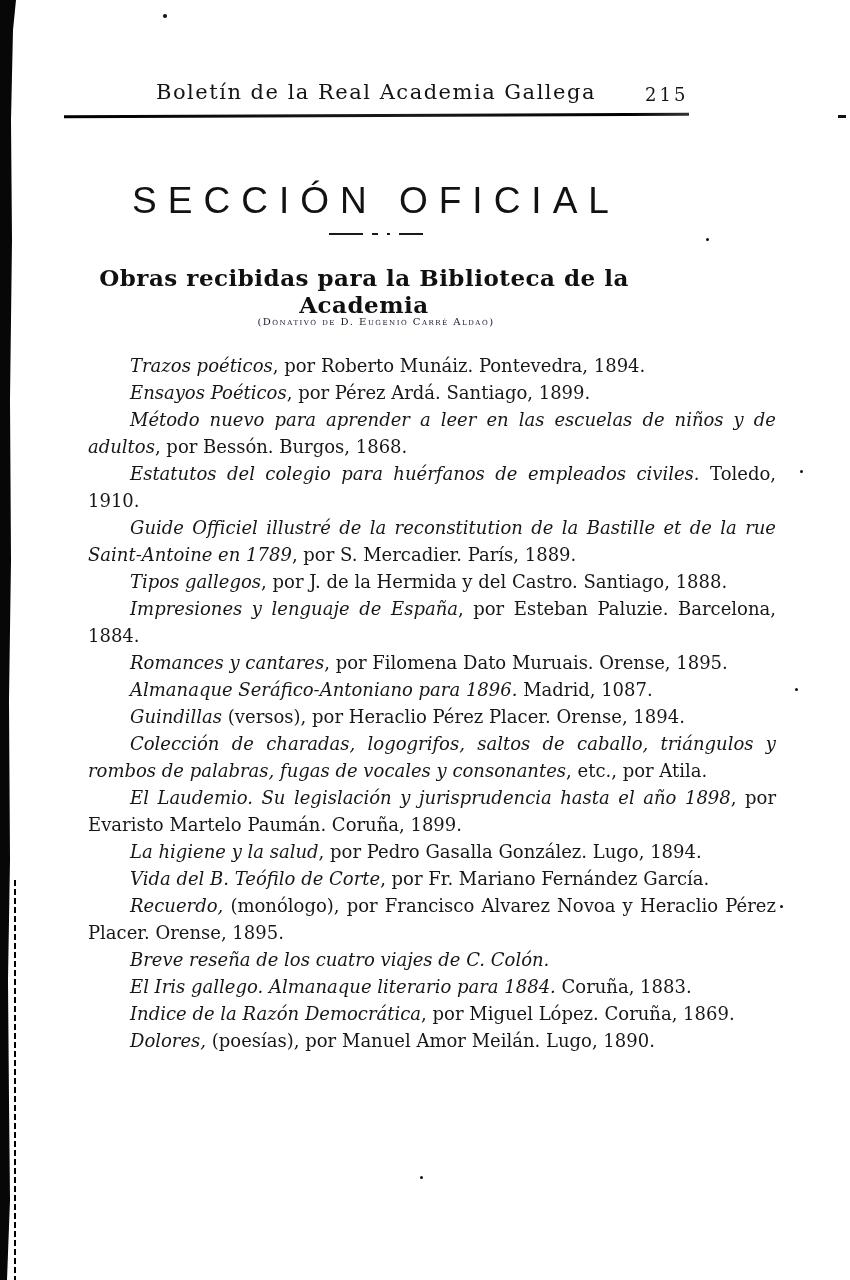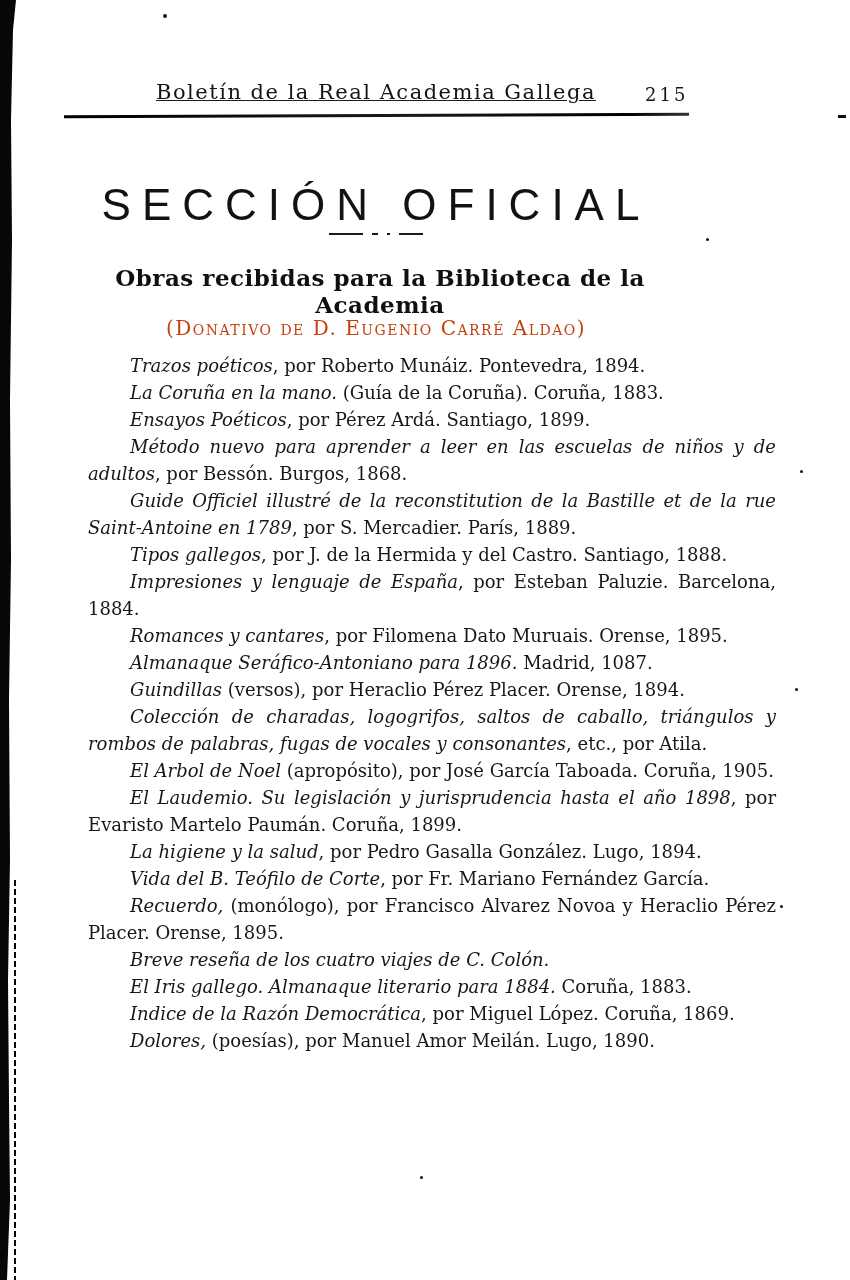--- a/index.html
+++ b/index.html
@@ -25,64 +25,63 @@
     background: repeating-linear-gradient(#000 0 6px, transparent 6px 9px);
   }
 
   
   .speck { position: absolute; background: #111; border-radius: 50%; }
 
   
   .page-header {
     position: absolute; top: 80px; left: 66px; width: 620px;
     text-align: center;
-    text-decoration: underline;
   }
   .journal-title {
     font-size: 21px; letter-spacing: 1.5px; color: #141414;
     font-family: "DejaVu Serif", serif;
   }
   .page-number {
     position: absolute; top: 84px; left: 645px; width: 60px;
     font-size: 18px; letter-spacing: 3px; text-align: left; color: #161616;
   }
   .header-rule {
     position: absolute; top: 114px; left: 64px; width: 625px; height: 3px;
     background: linear-gradient(90deg, #000 0%, #1a1a1a 55%, #000 90%, #333 100%);
     transform: rotate(-0.25deg);
   }
 
   
   .section-title {
     position: absolute; top: 180px; left: 66px; width: 620px;
     text-align: center;
     font-family: "Liberation Sans", sans-serif;
-    font-size: 44px; font-weight: 400; letter-spacing: 11px; color: #121212;
+    font-size: 37px; font-weight: 400; letter-spacing: 11px; color: #121212;
   }
   .section-divider {
     position: absolute; top: 233px; left: 66px; width: 620px;
     display: flex; justify-content: center; align-items: center; gap: 9px;
   }
   .section-divider .d1 { width: 34px; height: 2px; background: #1a1a1a; }
   .section-divider .d2 { width: 6px;  height: 2px; background: #1a1a1a; }
   .section-divider .d3 { width: 3px;  height: 2px; background: #1a1a1a; }
   .section-divider .d4 { width: 24px; height: 2px; background: #1a1a1a; }
 
   
   .article-title {
-    position: absolute; top: 264px; left: 70px; width: 620px;
+    position: absolute; top: 264px; left: 54px; width: 620px;
     text-align: center;
     font-size: 23px; font-weight: bold; letter-spacing: 0.5px; color: #101010;
   }
 
   
   .donor-note {
     position: absolute; top: 316px; left: 66px; width: 620px;
     text-align: center;
-    font-variant: small-caps; font-size: 20px; letter-spacing: 1.5px; color: #c2410c;
+    font-variant: small-caps; font-size: 10px; letter-spacing: 1.5px; color: #0f172a;
   }
 
   
   .entry-list {
     position: absolute; top: 352px; left: 88px; width: 688px;
     font-size: 18px; line-height: 27px; text-align: justify; color: #171717;
   }
   .entry-list p { margin: 0; text-indent: 42px; }
   .entry-list .ttl { font-style: italic; }
 </style>
@@ -114,31 +113,30 @@
   <span class="d3"></span>
   <span class="d4"></span>
 </div>
 
 <div class="article-title">Obras recibidas para la Biblioteca de la Academia</div>
 
 <div class="donor-note">(Donativo de D. Eugenio Carré Aldao)</div>
 
 <div class="entry-list">
     <p><span class="ttl">Trazos poéticos</span><span>, por Roberto Munáiz. Pontevedra, 1894.</span></p>
-    <p><span class="ttl">La Coruña en la mano.</span><span> (Guía de la Coruña). Coruña, 1883.</span></p>
     <p><span class="ttl">Ensayos Poéticos</span><span>, por Pérez Ardá. Santiago, 1899.</span></p>
     <p><span class="ttl">Método nuevo para aprender a leer en las escuelas de niños y de adultos</span><span>, por Bessón. Burgos, 1868.</span></p>
+    <p><span class="ttl">Estatutos del colegio para huérfanos de empleados civiles.</span><span> Toledo, 1910.</span></p>
     <p><span class="ttl">Guide Officiel illustré de la reconstitution de la Bastille et de la rue Saint-Antoine en 1789</span><span>, por S. Mercadier. París, 1889.</span></p>
     <p><span class="ttl">Tipos gallegos</span><span>, por J. de la Hermida y del Castro. Santiago, 1888.</span></p>
     <p><span class="ttl">Impresiones y lenguaje de España</span><span>, por Esteban Paluzie. Barcelona, 1884.</span></p>
     <p><span class="ttl">Romances y cantares</span><span>, por Filomena Dato Muruais. Orense, 1895.</span></p>
     <p><span class="ttl">Almanaque Seráfico-Antoniano para 1896.</span><span> Madrid, 1087.</span></p>
     <p><span class="ttl">Guindillas</span><span> (versos), por Heraclio Pérez Placer. Orense, 1894.</span></p>
     <p><span class="ttl">Colección de charadas, logogrifos, saltos de caballo, triángulos y rombos de palabras, fugas de vocales y consonantes</span><span>, etc., por Atila.</span></p>
-    <p><span class="ttl">El Arbol de Noel</span><span> (apropósito), por José García Taboada. Coruña, 1905.</span></p>
     <p><span class="ttl">El Laudemio. Su legislación y jurisprudencia hasta el año 1898</span><span>, por Evaristo Martelo Paumán. Coruña, 1899.</span></p>
     <p><span class="ttl">La higiene y la salud</span><span>, por Pedro Gasalla González. Lugo, 1894.</span></p>
     <p><span class="ttl">Vida del B. Teófilo de Corte</span><span>, por Fr. Mariano Fernández García.</span></p>
     <p><span class="ttl">Recuerdo,</span><span> (monólogo), por Francisco Alvarez Novoa y Heraclio Pérez Placer. Orense, 1895.</span></p>
     <p><span class="ttl">Breve reseña de los cuatro viajes de C. Colón.</span><span></span></p>
     <p><span class="ttl">El Iris gallego. Almanaque literario para 1884.</span><span> Coruña, 1883.</span></p>
     <p><span class="ttl">Indice de la Razón Democrática</span><span>, por Miguel López. Coruña, 1869.</span></p>
     <p><span class="ttl">Dolores,</span><span> (poesías), por Manuel Amor Meilán. Lugo, 1890.</span></p>
   </div>
 

